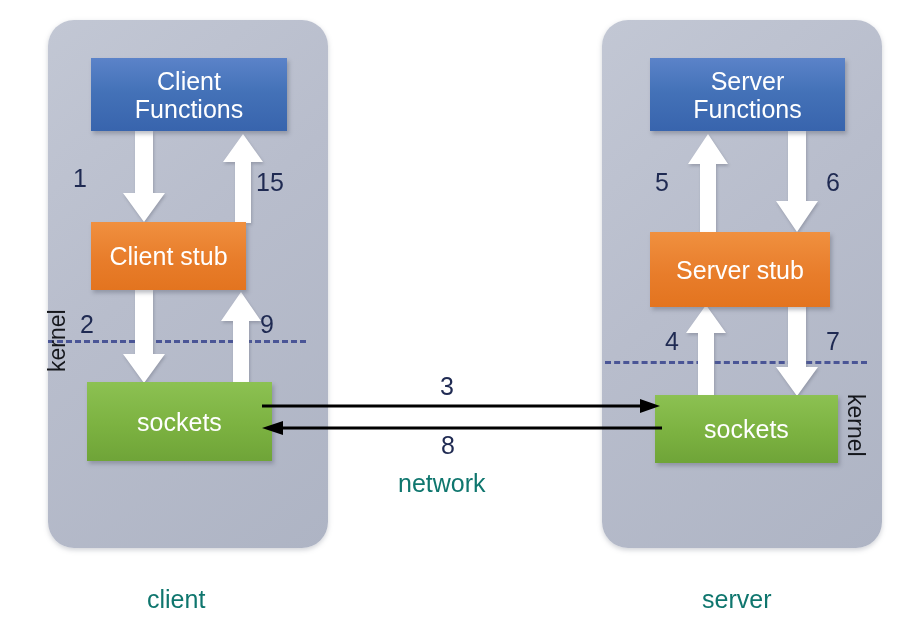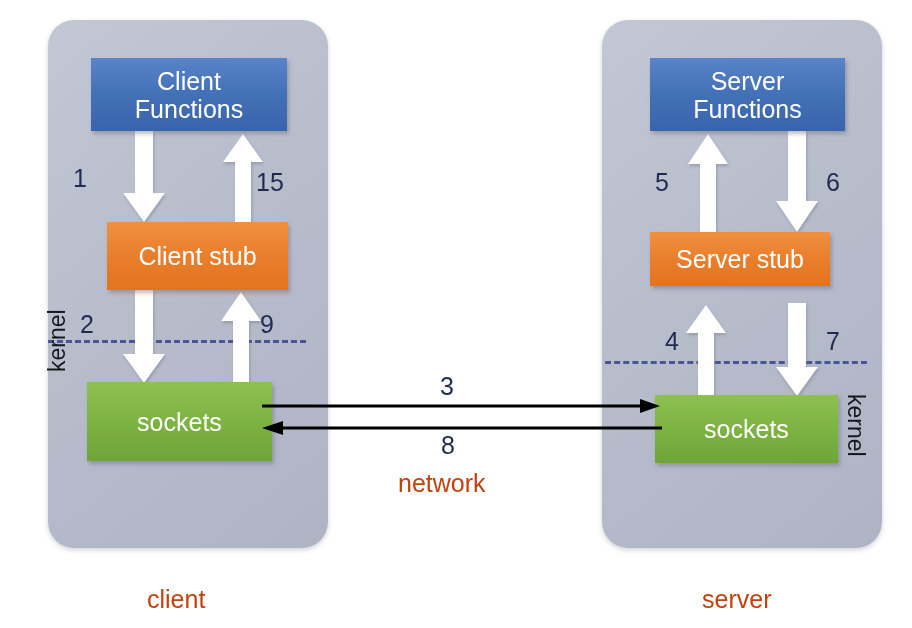--- a/index.html
+++ b/index.html
@@ -48,25 +48,25 @@
     background: linear-gradient(180deg, #f0903f 0%, #e87d2b 55%, #e3741f 100%);
     font-size: 25px;
   }
   .box-green {
     background: linear-gradient(180deg, #8cc152 0%, #7cb241 55%, #6fa438 100%);
     font-size: 25px;
   }
 
   
   #box-client-functions { left: 91px;  top: 58px;  width: 196px; height: 73px; }
-  #box-client-stub      { left: 107px;  top: 222px; width: 181px; height: 68px; }
+  #box-client-stub      { left: 91px;  top: 222px; width: 155px; height: 68px; }
   #box-client-sockets   { left: 87px;  top: 382px; width: 185px; height: 79px; }
   
   #box-server-functions { left: 650px; top: 58px;  width: 195px; height: 73px; }
-  #box-server-stub      { left: 650px; top: 232px; width: 180px; height: 54px; }
+  #box-server-stub      { left: 650px; top: 232px; width: 180px; height: 75px; }
   #box-server-sockets   { left: 655px; top: 395px; width: 183px; height: 68px; }
 
   
   .fatarrow {
     position: absolute;
     z-index: 3;
     filter: drop-shadow(1px 2px 1.5px rgba(110,115,130,0.45));
   }
   .fatarrow svg { display: block; }
 
@@ -116,21 +116,21 @@
     transform: rotate(90deg);
     transform-origin: left top;
   }
 
   
   .netline { position: absolute; z-index: 5; }
 
   
   .caption {
     position: absolute;
-    color: #c2410c;
+    color: #0f766e;
     font-size: 25px;
     z-index: 6;
   }
   #caption-network { left: 398px; top: 469px; }
   #caption-client  { left: 147px; top: 585px; }
   #caption-server  { left: 702px; top: 585px; }
 </style>
 </head>
 <body>
 

